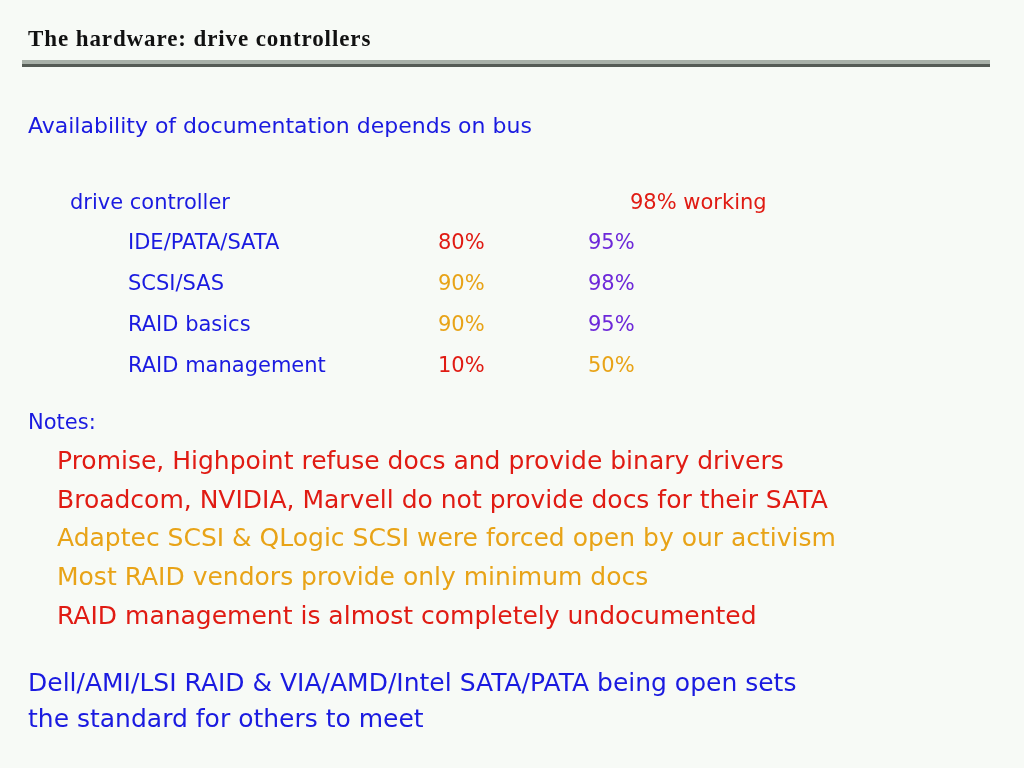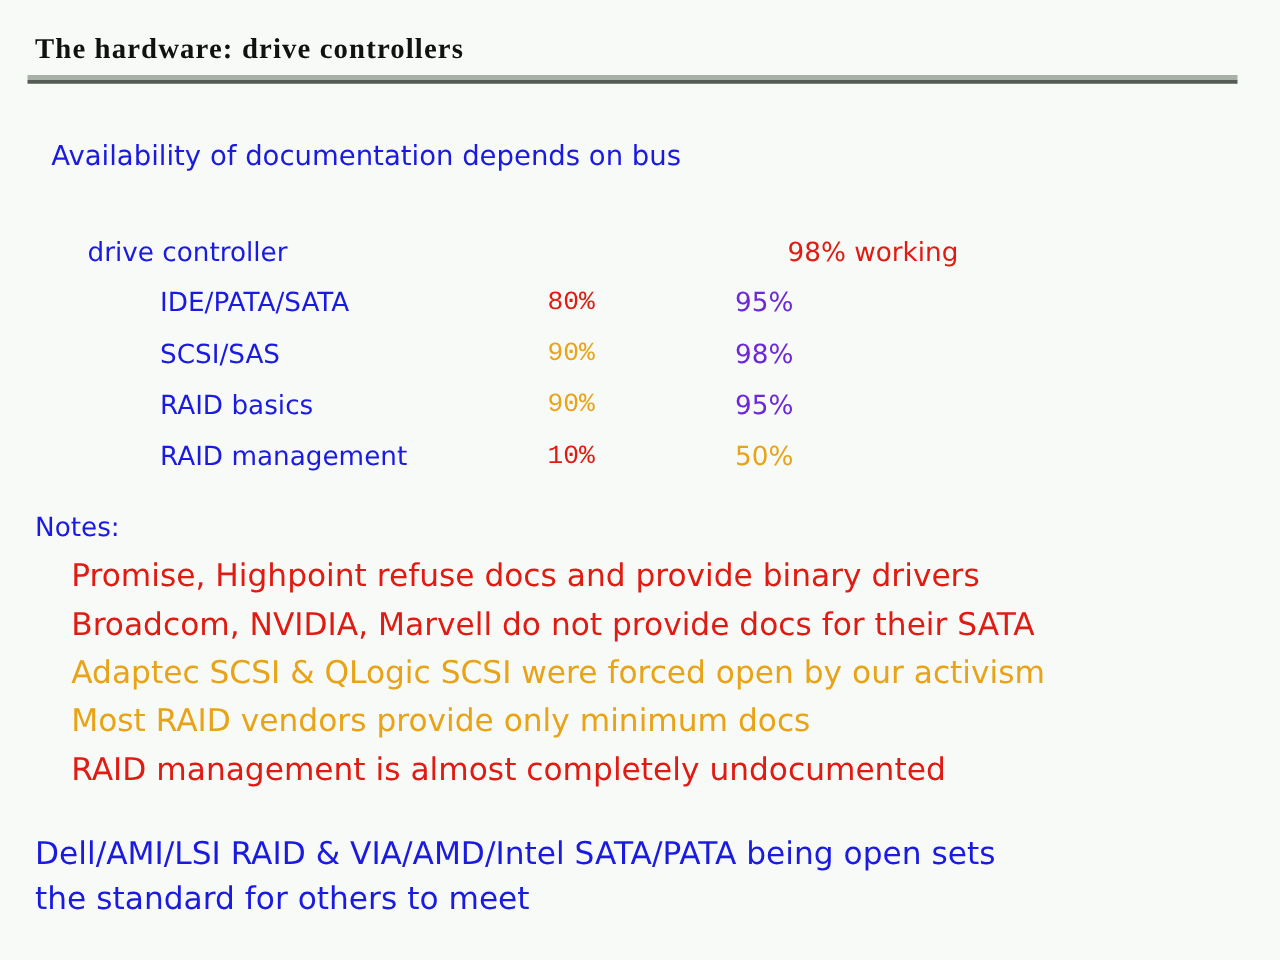--- a/index.html
+++ b/index.html
@@ -53,21 +53,20 @@
     background: #555b55;
   }
 
   
   .txt {
     position: absolute;
     font-family: "DejaVu Sans", sans-serif;
     font-size: 21px;
     white-space: nowrap;
     line-height: 1.0;
-    margin-left: 13px;
   }
   .c-blue  { color: #1a1ae0; }
   .c-red   { color: #e01b13; }
   .c-amber { color: #e8a317; }
   .c-green { color: #6d28d9; }
 
   
   #intro-line {
     left: 28px;
     top: 115px;
@@ -93,21 +92,21 @@
     font-family: "DejaVu Sans", sans-serif;
     font-size: 21px;
     white-space: nowrap;
     line-height: 1.0;
   }
   .cell-label { left: 57px; }
   .cell-doc   { left: 303px; }
   .cell-work  { left: 617px; }
 
   .trow.sub .cell-label { left: 115px; }
-  .trow.sub .cell-doc   { left: 425px; font-family: Liberation Mono, monospace; }
+  .trow.sub .cell-doc   { left: 425px; }
   .trow.sub .cell-work  { left: 575px; }
 
   
   #notes-block {
     position: absolute;
     left: 0;
     top: 410px;
     width: 1024px;
   }
   #notes-heading {

